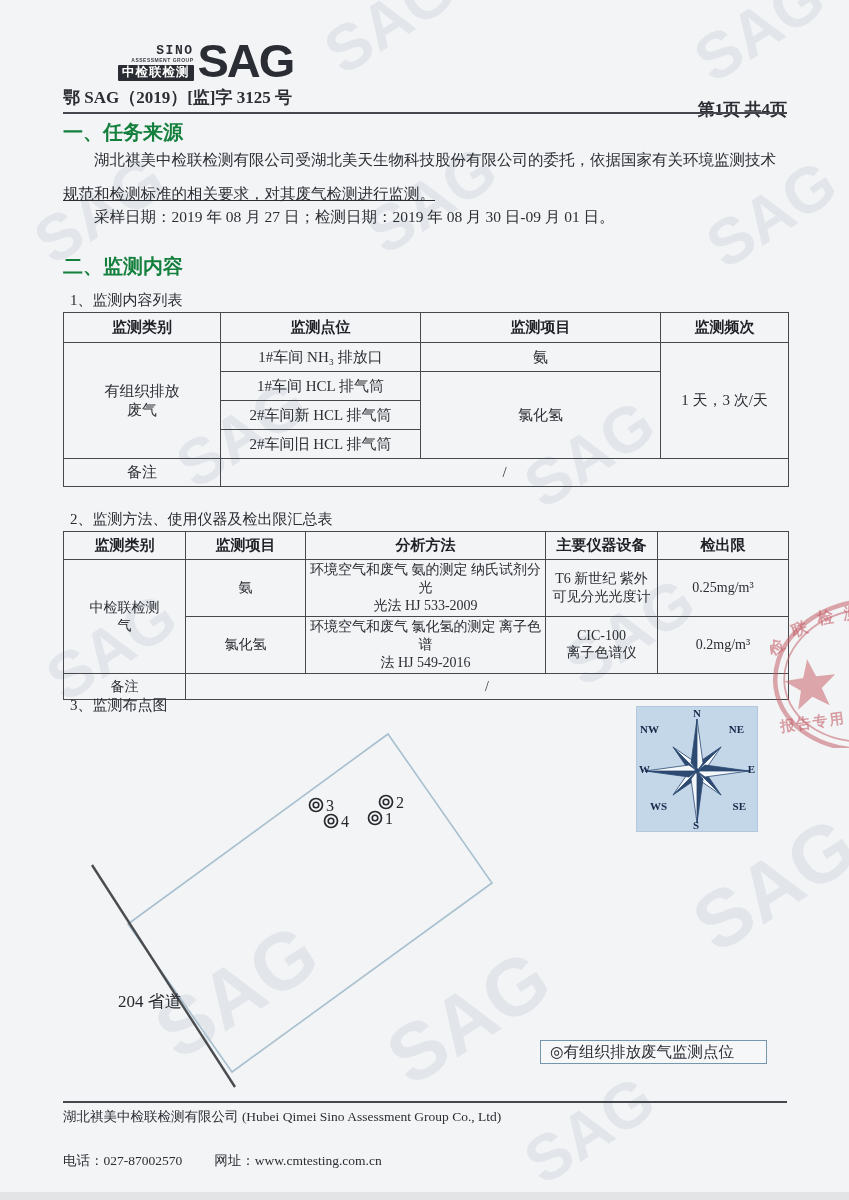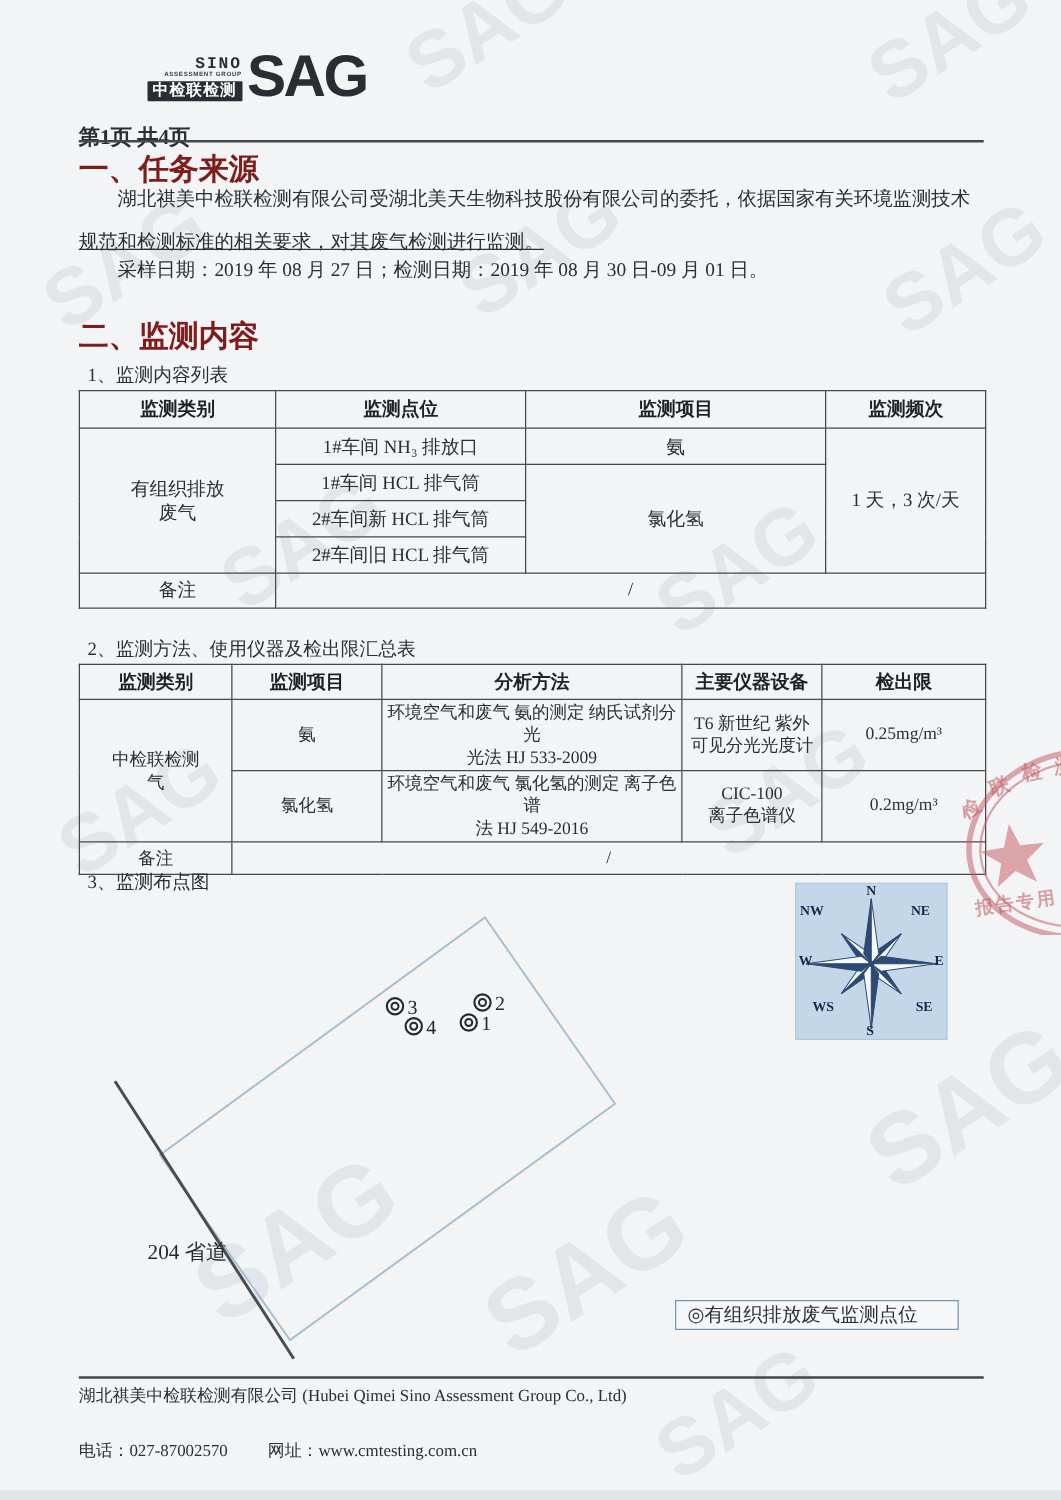--- a/index.html
+++ b/index.html
@@ -22,21 +22,21 @@
   .logo-sino{font-family:Liberation Mono, monospace;font-weight:800;font-size:13px;letter-spacing:1.5px;color:#2a2d33;}
   .logo-group{font-family:"Liberation Sans",sans-serif;font-weight:700;font-size:5px;letter-spacing:.5px;color:#3a3d42;margin-top:1px;}
   .logo-cn{background:#2a2d33;color:#fff;font-weight:700;font-size:12.5px;padding:1px 4px 2px 4px;margin-top:2px;border-radius:1px;letter-spacing:1px;
     font-family:"Liberation Sans",sans-serif;margin-left:32px;}
   .logo-sag{font-family:"Liberation Sans","DejaVu Sans",sans-serif;font-weight:900;font-size:47px;line-height:.82;color:#2a2d33;letter-spacing:-2px;margin-left:4px;}
   .docline{left:63px;width:724px;top:86px;display:flex;justify-content:space-between;font-size:17px;}
   .docnum{font-weight:600;}
   .pageinfo{font-weight:600;margin-top:12px;}
   .hrule{left:63px;width:724px;top:112px;border-top:2px solid #44474c;height:0;}
   
-  .sec-title{font-family:"Liberation Sans","DejaVu Sans",sans-serif;font-weight:700;font-size:24px;color:#7f1d1d;}
+  .sec-title{font-family:"Liberation Sans","DejaVu Sans",sans-serif;font-weight:700;font-size:20px;color:#15803d;}
   .s1-title{left:63px;top:119px;}
   .bodyline{left:63px;width:728px;font-size:15.5px;line-height:20px;}
   .indent{text-indent:31px;}
   .s2-title{left:63px;top:253px;}
   .subhead{left:70px;font-size:15px;}
   
   table.t{border-collapse:collapse;table-layout:fixed;}
   table.t td,table.t th{border:1px solid #46484c;text-align:center;vertical-align:middle;padding:1px 4px;overflow:hidden;}
   table.t th{font-family:"Liberation Sans","DejaVu Sans",sans-serif;font-weight:700;font-size:15px;color:#1f2126;}
   .t1{left:63px;top:312px;width:725px;font-size:15px;}
@@ -82,20 +82,21 @@
 
   <div class="abs logo">
     <div class="logo-left">
       <span class="logo-sino">SINO</span>
       <span class="logo-group">ASSESSMENT GROUP</span>
       <span class="logo-cn">中检联检测</span>
     </div>
     <span class="logo-sag">SAG</span>
   </div>
   <div class="abs docline">
+    <span class="docnum">鄂 SAG（2019）[监]字 3125 号</span>
     <span class="pageinfo">第1页 共4页</span>
   </div>
   <div class="abs hrule"></div>
 
   <div class="abs sec-title s1-title">一、任务来源</div>
   <div class="abs bodyline indent" style="top:150px;">湖北祺美中检联检测有限公司受湖北美天生物科技股份有限公司的委托，依据国家有关环境监测技术</div>
   <div class="abs bodyline" style="top:184px;text-decoration:underline;">规范和检测标准的相关要求，对其废气检测进行监测。</div>
   <div class="abs bodyline indent" style="top:207px;">采样日期：2019 年 08 月 27 日；检测日期：2019 年 08 月 30 日-09 月 01 日。</div>
 
   <div class="abs sec-title s2-title">二、监测内容</div>

